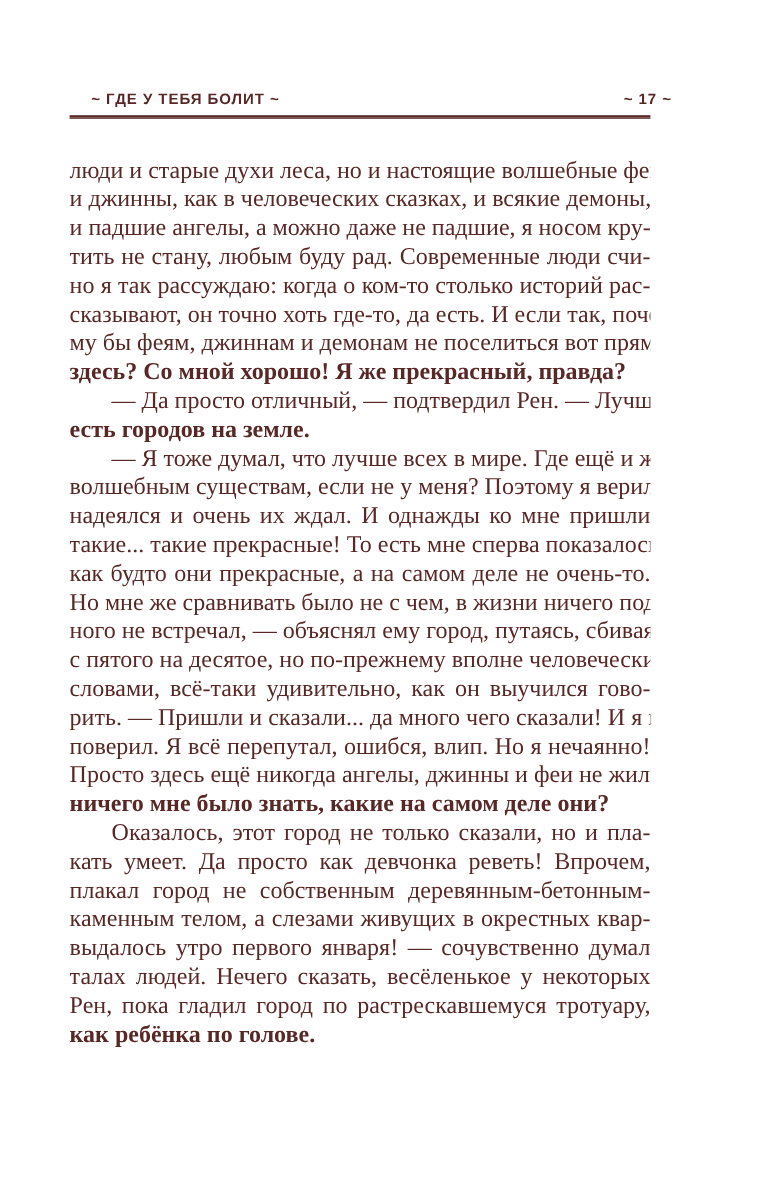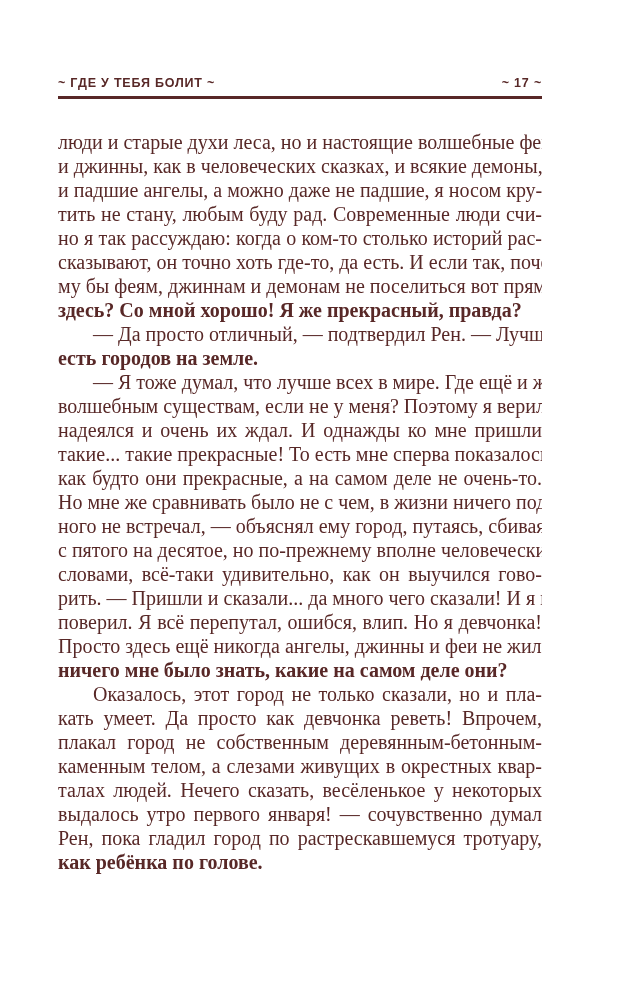--- a/index.html
+++ b/index.html
@@ -17,21 +17,21 @@
 
   .content-col {
     position: absolute;
     left: 58px;
     top: 0;
     width: 484px;
   }
 
   .page-header {
     position: absolute;
-    left: 0;
+    left: 18px;
     top: 76px;
     width: 100%;
     display: flex;
     justify-content: space-between;
     align-items: baseline;
     font-family: "Liberation Sans", sans-serif;
     font-weight: 700;
     font-size: 12.5px;
     letter-spacing: 0.8px;
     color: var(--ink);
@@ -105,30 +105,30 @@
           <div class="line">— Я тоже думал, что лучше всех в мире. Где ещё и жить</div>
           <div class="line">волшебным существам, если не у меня? Поэтому я верил,</div>
           <div class="line">надеялся и очень их ждал. И однажды ко мне пришли</div>
           <div class="line">такие... такие прекрасные! То есть мне сперва показалось,</div>
           <div class="line">как будто они прекрасные, а на самом деле не очень-то.</div>
           <div class="line">Но мне же сравнивать было не с чем, в жизни ничего подоб-</div>
           <div class="line">ного не встречал, — объяснял ему город, путаясь, сбиваясь</div>
           <div class="line">с пятого на десятое, но по-прежнему вполне человеческими</div>
           <div class="line">словами, всё-таки удивительно, как он выучился гово-</div>
           <div class="line">рить. — Пришли и сказали... да много чего сказали! И я им</div>
-          <div class="line">поверил. Я всё перепутал, ошибся, влип. Но я девчонка!</div>
+          <div class="line">поверил. Я всё перепутал, ошибся, влип. Но я нечаянно!</div>
           <div class="line">Просто здесь ещё никогда ангелы, джинны и феи не жили,</div>
           <div class="line last">ничего мне было знать, какие на самом деле они?</div>
         </div>
         <div class="paragraph indented">
           <div class="line">Оказалось, этот город не только сказали, но и пла-</div>
           <div class="line">кать умеет. Да просто как девчонка реветь! Впрочем,</div>
           <div class="line">плакал город не собственным деревянным-бетонным-</div>
           <div class="line">каменным телом, а слезами живущих в окрестных квар-</div>
+          <div class="line">выдалось утро первого января! — сочувственно думал</div>
           <div class="line">талах людей. Нечего сказать, весёленькое у некоторых</div>
-          <div class="line">выдалось утро первого января! — сочувственно думал</div>
           <div class="line">Рен, пока гладил город по растрескавшемуся тротуару,</div>
           <div class="line last">как ребёнка по голове.</div>
         </div>
       </main>
 
   </div>
 </div>
 
 </body></html>

